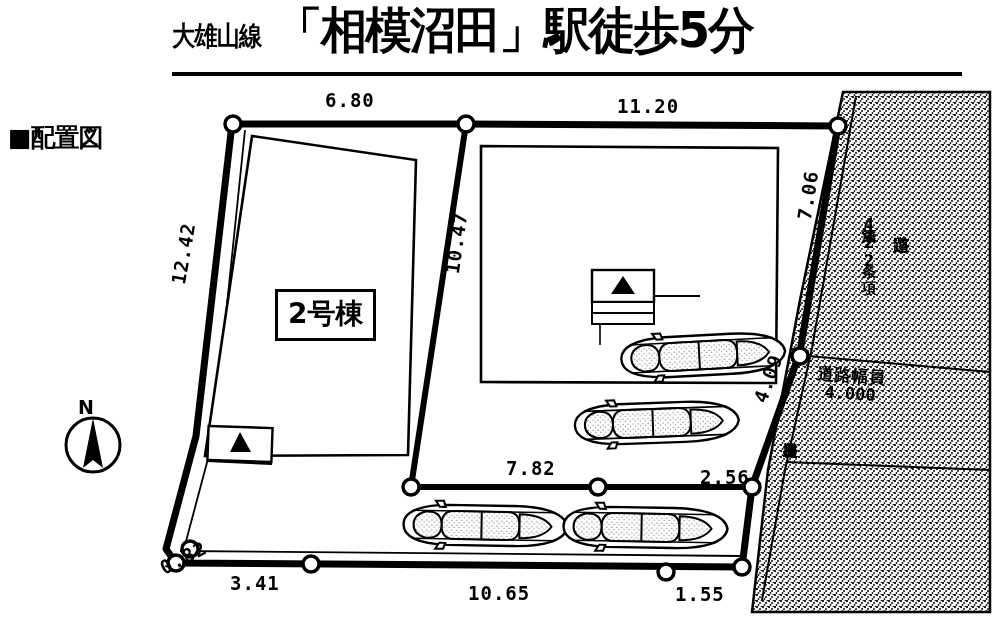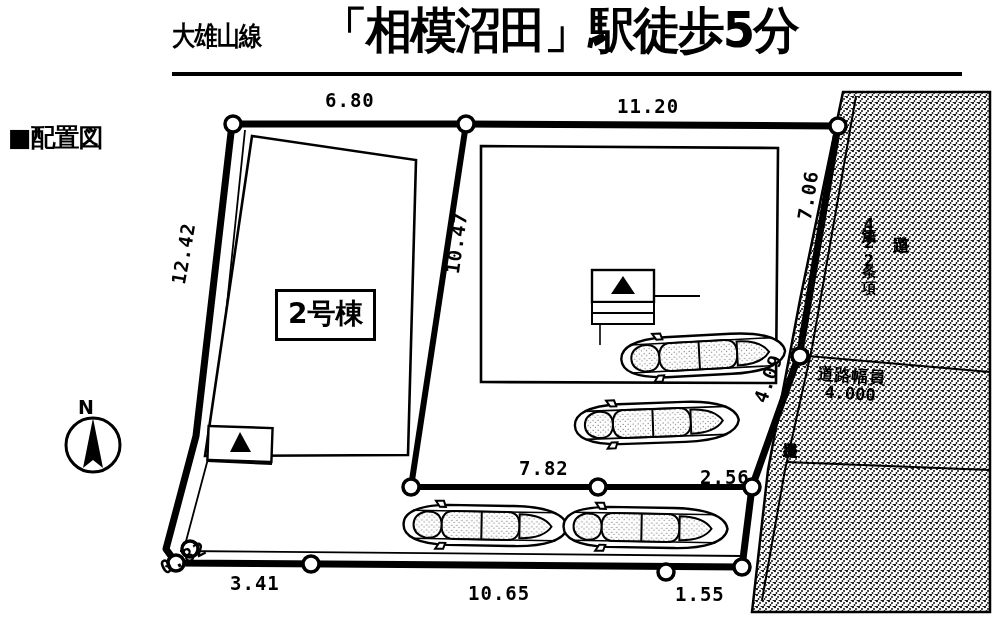--- a/index.html
+++ b/index.html
@@ -10,21 +10,20 @@
   }
   #stage{position:absolute;left:0;top:0;width:1000px;height:633px;}
 
   
   .header{
     position:absolute;left:172px;top:6px;width:790px;height:68px;
   }
   .hdr-line{
     display:flex;align-items:baseline;white-space:nowrap;
     line-height:1;
-    gap:45px;
   }
   .hdr-small{
     font-family:"DejaVu Sans",sans-serif;
     font-size:27px;font-weight:700;letter-spacing:-1px;
     transform:scaleX(0.86);transform-origin:left bottom;
     position:relative;top:-2px;
   }
   .hdr-big{
     font-family:"DejaVu Sans",sans-serif;
     font-size:49px;font-weight:700;letter-spacing:-2px;
@@ -215,21 +214,21 @@
   <div class="dim" style="left:617px;top:95px;">11.20</div>
 
   <div class="dim" style="left:167px;top:282px;transform:rotate(-80deg);transform-origin:left top;">12.42</div>
 
   <div class="dim" style="left:441px;top:272px;transform:rotate(-82deg);transform-origin:left top;">10.47</div>
 
   <div class="dim" style="left:793px;top:218px;transform:rotate(-81deg);transform-origin:left top;">7.06</div>
 
   <div class="dim" style="left:749px;top:398px;transform:rotate(-70deg);transform-origin:left top;">4.09</div>
 
-  <div class="dim" style="left:519px;top:457px;text-align:right;">7.82</div>
+  <div class="dim" style="left:506px;top:457px;text-align:right;">7.82</div>
 
   <div class="dim" style="left:700px;top:466px;">2.56</div>
 
   <div class="dim" style="left:156px;top:559px;transform:rotate(-27deg);transform-origin:left top;">0.82</div>
 
   <div class="dim" style="left:230px;top:572px;">3.41</div>
 
   <div class="dim" style="left:468px;top:582px;">10.65</div>
 
   <div class="dim" style="left:675px;top:583px;">1.55</div>

